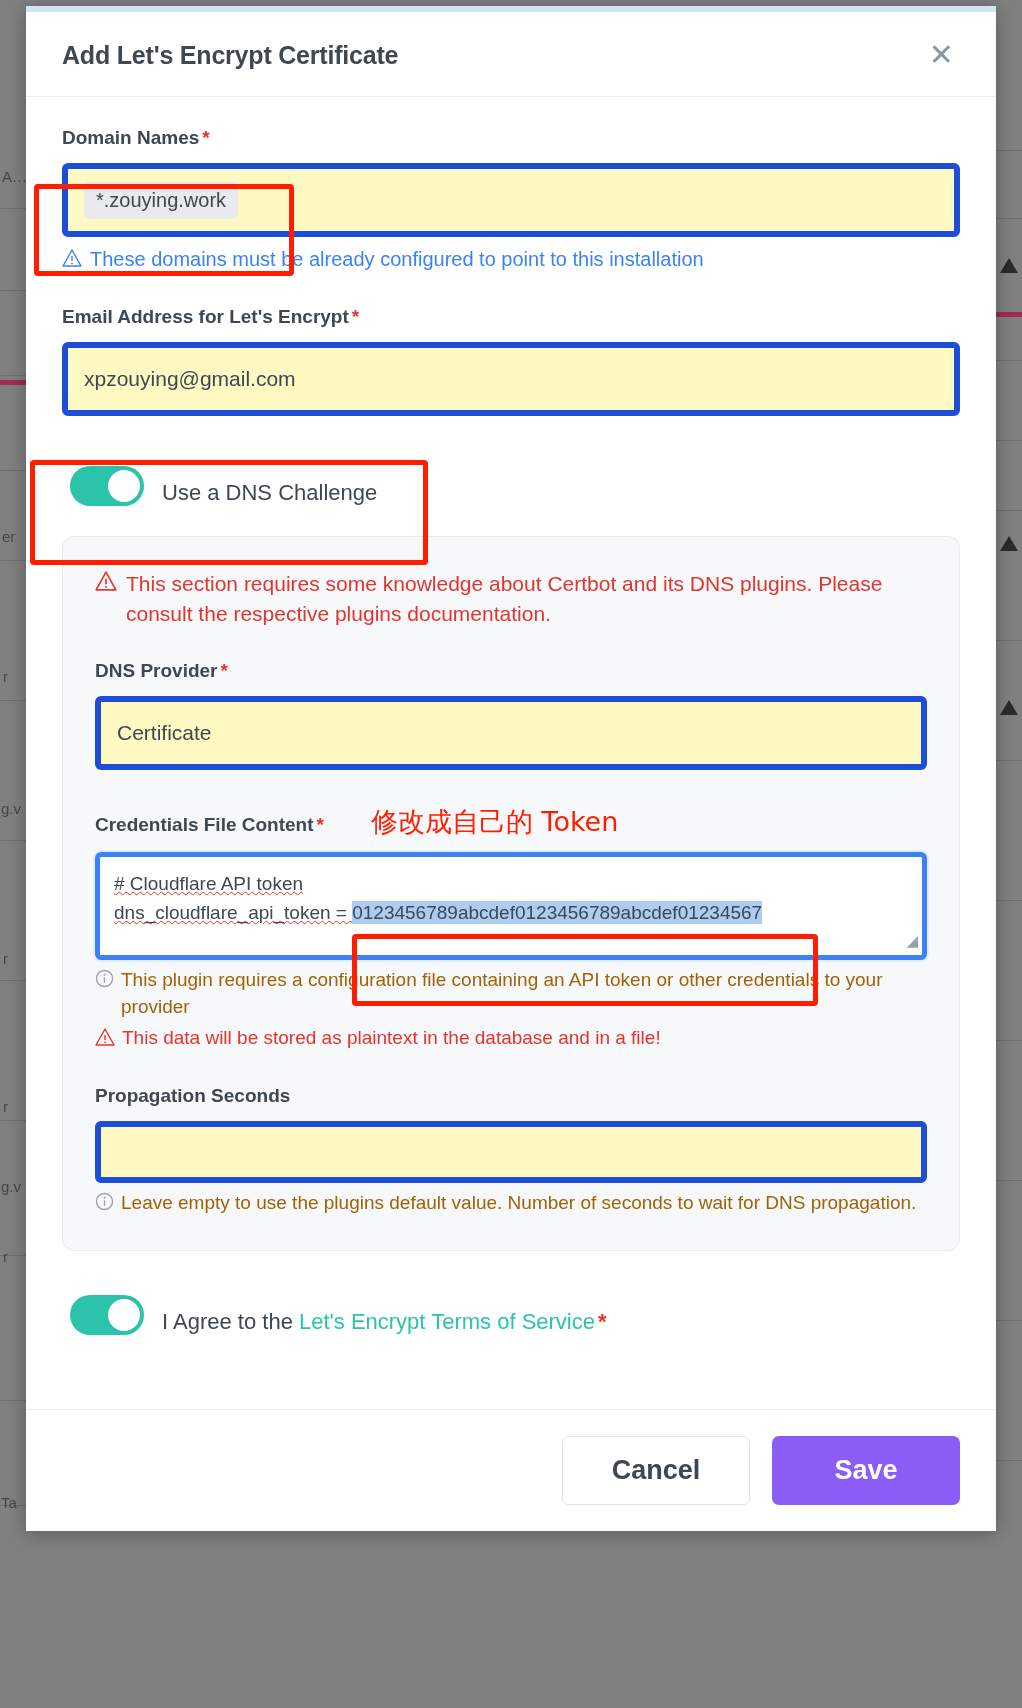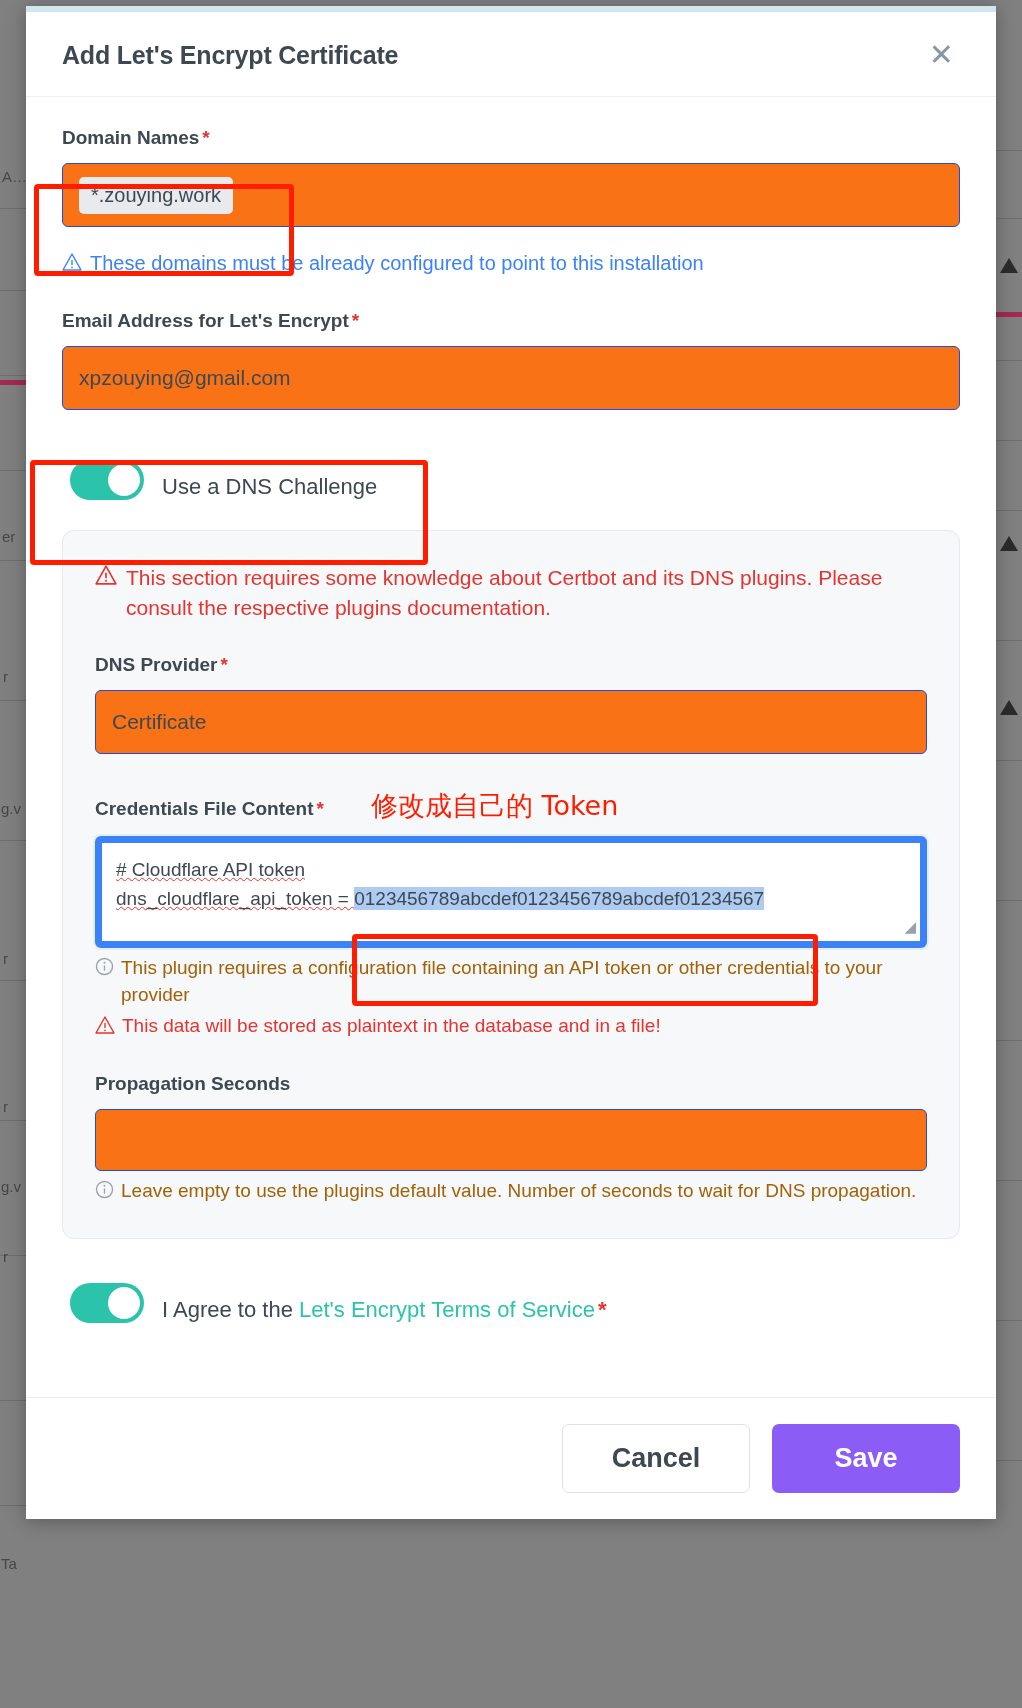--- a/index.html
+++ b/index.html
@@ -60,32 +60,32 @@
   .modal-body{
     padding:30px 36px 34px 36px;
   }
 
   .field-label{
     font-size:19px;font-weight:bold;color:#3d4852;margin-bottom:14px;
   }
   .req{color:#e3342f;font-weight:bold;margin-left:3px;}
 
   .input-box{
-    border:1px solid #1d4ed8;border-radius:6px;background:#f97316;
+    border:6px solid #1d4ed8;border-radius:6px;background:#fef9c3;
     min-height:60px;display:flex;align-items:center;padding:0 16px;
     font-size:21px;color:#3d4852;
   }
   .tag-host{ padding:12px 16px; min-height:38px; align-items:center;}
   .chip{
     background:#e8eaed;border-radius:5px;padding:7px 12px;
     font-size:20px;color:#3d4852;display:inline-block;
   }
 
   .hint-blue{
-    color:#3b82f6;font-size:20px;margin-top:24px;
+    color:#3b82f6;font-size:20px;margin-top:10px;
     display:flex;align-items:flex-start;gap:8px;line-height:1.25;
   }
   .hint-gray{
     color:#a16207;font-size:19px;line-height:1.45;margin-top:6px;
     display:flex;align-items:flex-start;gap:7px;
   }
   .hint-red{
     color:#e3342f;font-size:19px;line-height:1.35;margin-top:4px;
     display:flex;align-items:flex-start;gap:7px;
   }
@@ -111,21 +111,21 @@
   .dns-panel{
     background:#f7f8fa;border:1px solid #e6e9ed;border-radius:12px;
     padding:32px 32px 34px 32px;
   }
   .panel-warn{
     color:#e3342f;font-size:21px;line-height:1.45;
     display:flex;align-items:flex-start;gap:9px;margin-bottom:30px;
   }
   .cred-wrap{position:relative;}
   .cred-fake{
-    border:7px solid #3b82f6;border-radius:6px;background:#fff;
+    border:5px solid #3b82f6;border-radius:6px;background:#fff;
     padding:12px 14px;height:74px;font-size:19px;color:#3d4852;
     line-height:1.55;position:relative;box-shadow:0 0 0 2px rgba(74,159,232,.10);
   }
   .squiggle{
     text-decoration:underline;
     text-decoration-style:wavy;
     text-decoration-color:#e3342f;
     text-decoration-thickness:1px;
   }
   .token-sel{background:#aecbf2;padding:1px 0;}
@@ -182,21 +182,21 @@
   <div class="bg-line" style="top:1400px"></div>
   <div class="bg-line" style="top:1505px"></div>
   <div class="bg-glyph" style="left:2px;top:168px">A…</div>
   <div class="bg-glyph" style="left:2px;top:528px">er</div>
   <div class="bg-glyph" style="left:3px;top:668px">r</div>
   <div class="bg-glyph" style="left:1px;top:800px">g.v</div>
   <div class="bg-glyph" style="left:3px;top:950px">r</div>
   <div class="bg-glyph" style="left:3px;top:1098px">r</div>
   <div class="bg-glyph" style="left:1px;top:1178px">g.v</div>
   <div class="bg-glyph" style="left:3px;top:1248px">r</div>
-  <div class="bg-glyph" style="left:1px;top:1555px">Ta</div>
+  <div class="bg-glyph" style="left:1px;top:1494px">Ta</div>
 </div>
 
 <div class="bg-col right">
   <div class="bg-line" style="top:150px"></div>
   <div class="bg-line" style="top:218px"></div>
   <div class="bg-accent" style="top:312px;left:0;width:26px"></div>
   <div class="bg-line" style="top:360px"></div>
   <div class="bg-line" style="top:440px"></div>
   <div class="bg-line" style="top:510px"></div>
   <div class="bg-line" style="top:640px"></div>

